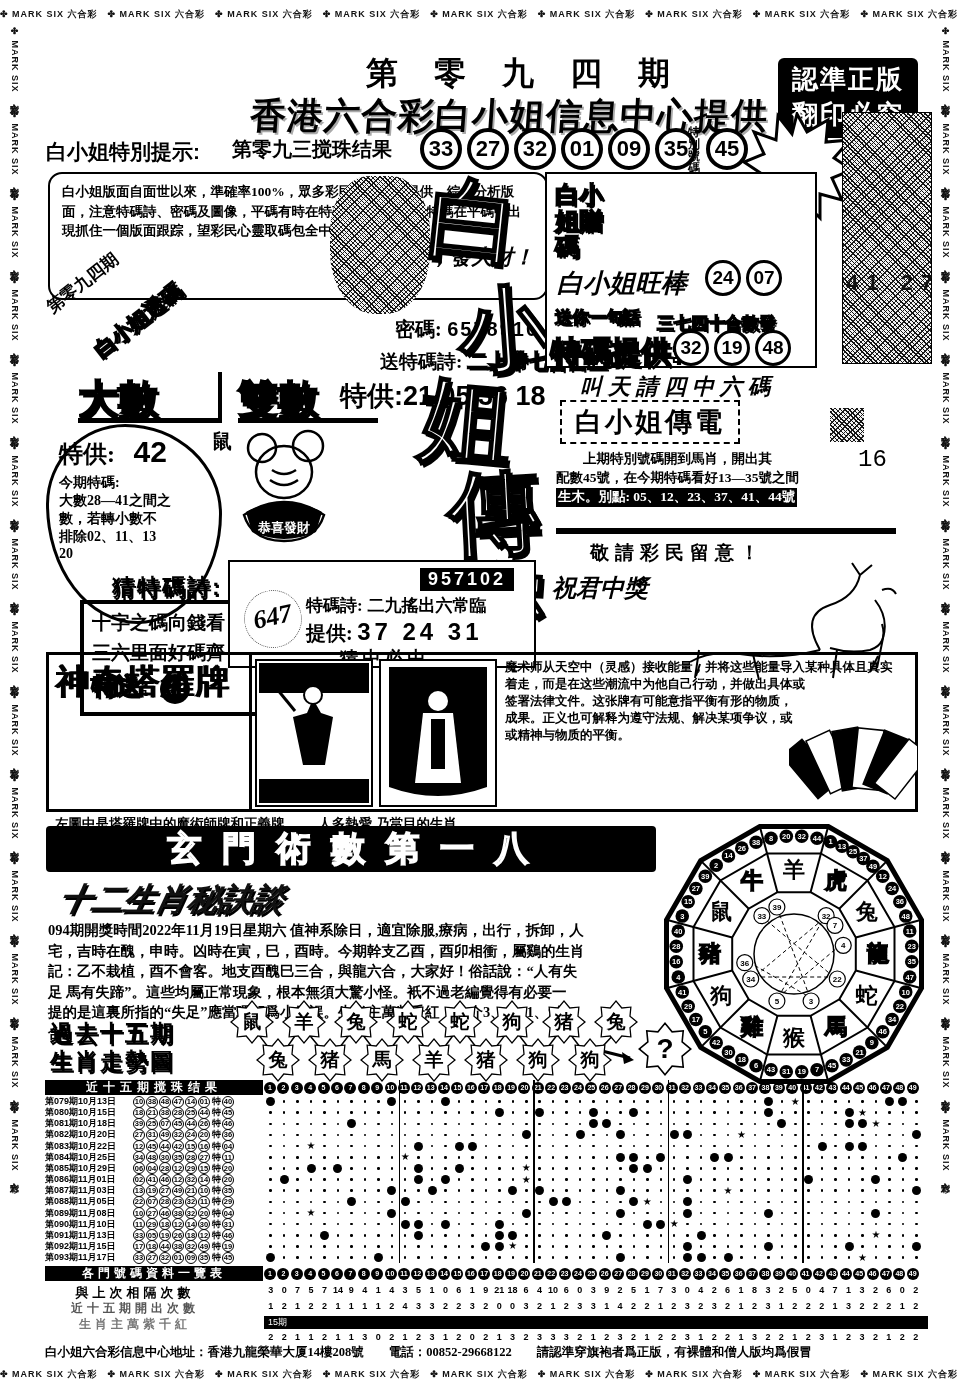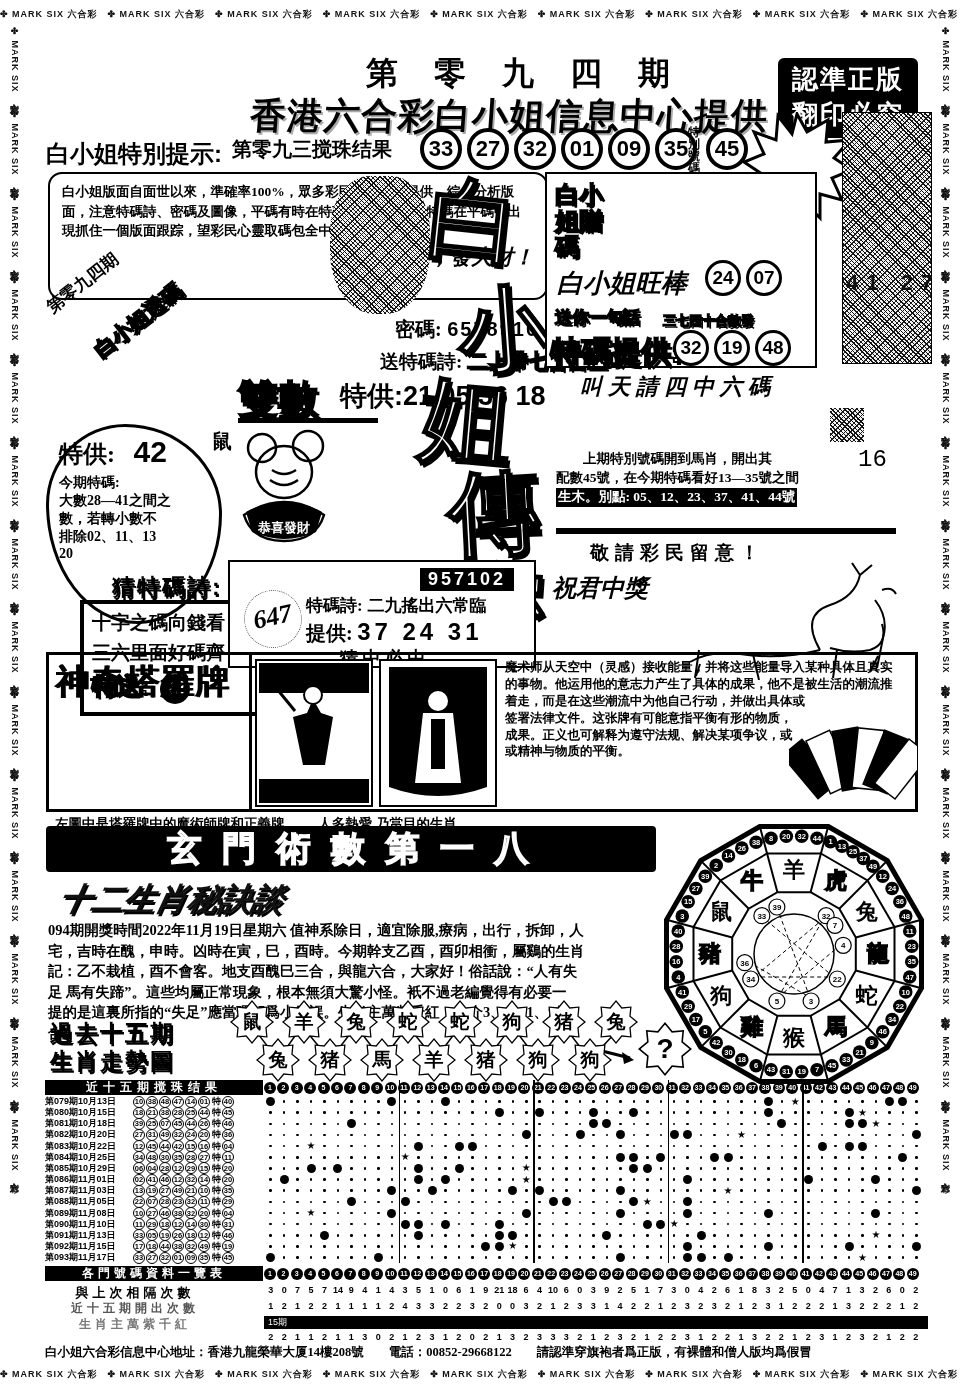--- a/index.html
+++ b/index.html
@@ -119,21 +119,21 @@
 
 
 <div class="abs b serif ctr" style="left:290px;top:52px;width:470px;font-size:32px;letter-spacing:14px;">第 零 九 四 期</div>
 <div class="abs b serif" style="left:250px;top:92px;width:540px;font-size:36px;letter-spacing:1px;transform:skewX(-4deg);text-shadow:2px 2px 0 #aaa;">香港六合彩白小姐信息中心提供</div>
 
 <div class="abs inv ctr" style="left:778px;top:58px;width:140px;height:76px;padding-top:4px;border-radius:6px;">
   <div class="b" style="font-size:26px;letter-spacing:2px;">認準正版</div>
   <div class="b" style="font-size:26px;letter-spacing:2px;">翻印必究</div>
 </div>
 
-<div class="abs b" style="left:46px;top:138px;font-size:24px;">白小姐特別提示:</div>
+<div class="abs b" style="left:46px;top:138px;font-size:21px;">白小姐特別提示:</div>
 <div class="abs b serif" style="left:232px;top:136px;font-size:20px;">第零九三搅珠结果</div>
 <div class="abs ball-row" style="left:420px;top:128px;">
       <span class="ball ball-big">33</span>
       <span class="ball ball-big">27</span>
       <span class="ball ball-big">32</span>
       <span class="ball ball-big">01</span>
       <span class="ball ball-big">09</span>
       <span class="ball ball-big">35</span>
     </div>
 <div class="abs b" style="left:688px;top:126px;width:14px;font-size:12px;line-height:12px;">特別號碼</div>
@@ -177,30 +177,33 @@
 <div class="abs outl serif" style="left:452px;top:548px;font-size:92px;transform:rotate(4deg);">密</div>
 
 <div class="abs sbox" style="left:545px;top:172px;width:272px;height:196px;">
   <div class="abs outl-thin" style="left:8px;top:8px;width:60px;font-size:24px;line-height:26px;">白小姐贈碼</div>
   <div class="abs script" style="left:10px;top:92px;font-size:26px;">白小姐旺棒</div>
   <div class="abs ball-row" style="left:158px;top:86px;">
         <span class="ball ball-med">24</span>
         <span class="ball ball-med">07</span>
       </div>
   <div class="abs outl-thin" style="left:8px;top:132px;font-size:17px;">送你一句話</div>
-  <div class="abs outl-thin" style="left:116px;top:138px;font-size:13px;">三七四十合數發</div>
+  <div class="abs outl-thin" style="left:110px;top:138px;font-size:17px;">三七四十合數發</div>
   <div class="abs outl" style="left:4px;top:158px;font-size:30px;">特碼提供:</div>
   <div class="abs ball-row" style="left:126px;top:156px;">
         <span class="ball ball-med">32</span>
         <span class="ball ball-med">19</span>
         <span class="ball ball-med">48</span>
       </div>
 </div>
 <div class="abs script" style="left:580px;top:372px;font-size:22px;letter-spacing:6px;">叫天請四中六碼</div>
 
+<div class="abs dashedbox ctr" style="left:560px;top:400px;width:180px;height:44px;line-height:40px;">
+  <span class="b serif" style="font-size:27px;letter-spacing:3px;">白小姐傳電</span>
+</div>
 <div class="abs b serif" style="left:556px;top:450px;width:340px;font-size:13.5px;line-height:1.4;">
   <div style="text-indent:2em;">上期特別號碼開到馬肖，開出其</div>
   <div>配數45號，在今期特碼看好13—35號之間</div>
   <div class="hl-line" style="display:inline-block;">生木。別點: 05、12、23、37、41、44號</div>
 </div>
 <div class="abs" style="left:556px;top:528px;width:340px;height:8px;border-top:6px solid #000;"></div>
 <div class="abs b serif" style="left:590px;top:540px;font-size:19px;letter-spacing:6px;">敬請彩民留意！</div>
 <div class="abs script" style="left:552px;top:572px;font-size:24px;">祝君中獎</div>
 <div class="abs" style="left:858px;top:446px;font-size:24px;font-family:'Liberation Mono',monospace;">16</div>
 <div class="abs imgph" style="left:830px;top:408px;width:34px;height:34px;"></div>
@@ -212,20 +215,23 @@
     <path d="M200,90 q-40,10 -80,4 q-30,-4 -50,8"></path>
     <path d="M255,40 q14,18 8,38 l-6,30 m-40,-18 l-4,28 m-80,-24 l6,26 m-60,-30 l-4,28"></path>
     <path d="M262,30 q10,-4 14,4"></path>
   </g>
   <g stroke="#000" stroke-width="2">
     <line x1="258" y1="96" x2="250" y2="112"></line>
         <line x1="80" y1="104" x2="76" y2="116"></line>
   </g>
 </svg>
 
+<div class="abs" style="left:78px;top:372px;width:140px;height:46px;border-bottom:5px solid #000;border-right:4px solid #000;">
+  <span class="outl serif" style="font-size:40px;">大數</span>
+</div>
 <div class="abs" style="left:238px;top:372px;width:140px;height:46px;border-bottom:5px solid #000;">
   <span class="outl serif" style="font-size:40px;">雙數</span>
 </div>
 
 <div class="abs" style="left:46px;top:424px;width:176px;height:200px;border:3px solid #000;border-radius:45% 55% 48% 52%/40% 45% 55% 60%;padding:8px 10px;box-sizing:border-box;">
   <span class="b serif" style="font-size:24px;">特供:</span>
   <span class="b" style="font-size:30px;margin-left:14px;">42</span>
   <div class="b serif" style="font-size:14px;margin-top:4px;">今期特碼:</div>
   <div class="b serif" style="font-size:14px;">大數28—41之間之</div>
   <div class="b serif" style="font-size:14px;">數，若轉小數不</div>
@@ -285,21 +291,20 @@
   </svg>
   <svg class="abs" style="left:330px;top:4px;" width="118" height="148" viewBox="0 0 118 148">
     <rect x="1" y="1" width="116" height="146" fill="#fff" stroke="#000" stroke-width="2"></rect>
     <path d="M10,8 h98 v120 q-49,18 -98,0z" fill="#000"></path>
     <circle cx="59" cy="42" r="10" fill="#fff"></circle>
     <path d="M44,54 h30 l8,70 h-46z" fill="#fff"></path>
     <rect x="52" y="60" width="14" height="50" fill="#000"></rect>
   </svg>
   <div class="abs" style="left:456px;top:4px;width:412px;font-size:12.5px;line-height:1.35;font-weight:bold;">
     <div>魔术师从天空中（灵感）接收能量，并将这些能量导入某种具体且真实</div>
-    <div>的事物。他运用他的意志力产生了具体的成果，他不是被生活的潮流推</div>
     <div>着走，而是在这些潮流中为他自己行动，并做出具体或</div>
     <div>签署法律文件。这张牌有可能意指平衡有形的物质，</div>
     <div>成果。正义也可解释为遵守法规、解决某项争议，或</div>
     <div>或精神与物质的平衡。</div>
   </div>
 
   <svg class="abs" style="left:740px;top:56px;" width="128" height="96" viewBox="0 0 128 96">
     <g stroke="#000" stroke-width="1.5">
       <rect x="8" y="30" width="26" height="56" fill="#000" transform="rotate(-40 21 58)"></rect>
       <rect x="28" y="22" width="26" height="58" fill="#fff" transform="rotate(-25 41 51)"></rect>

